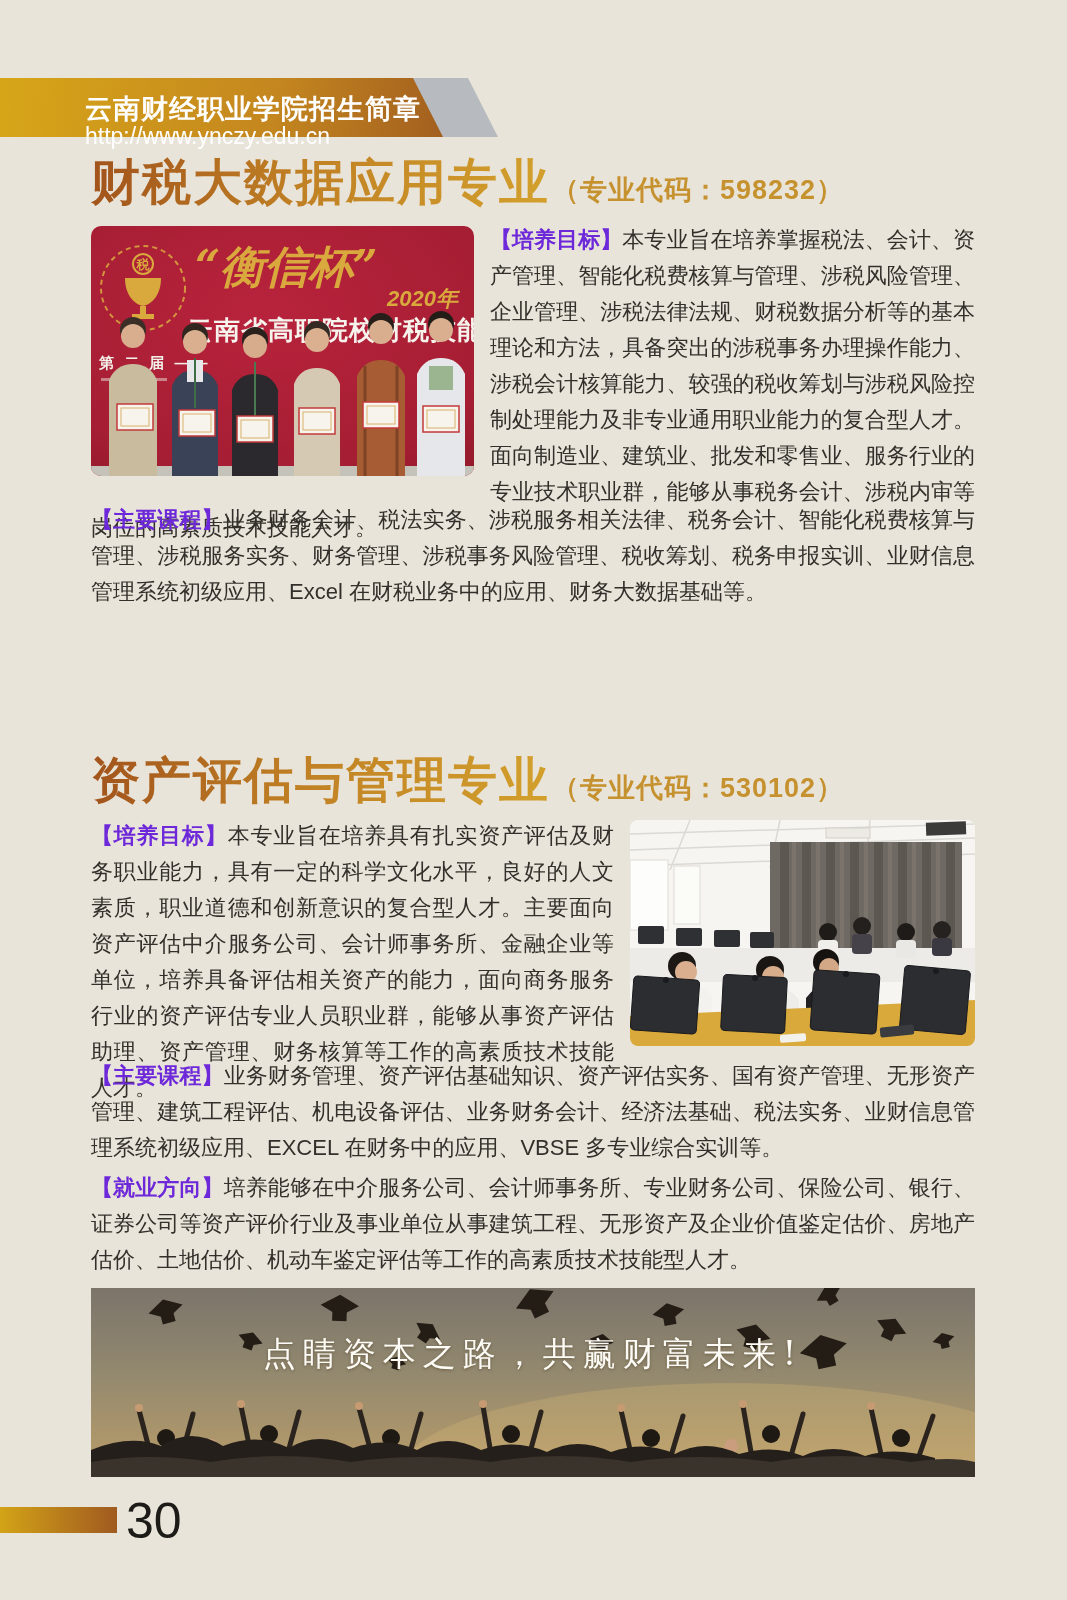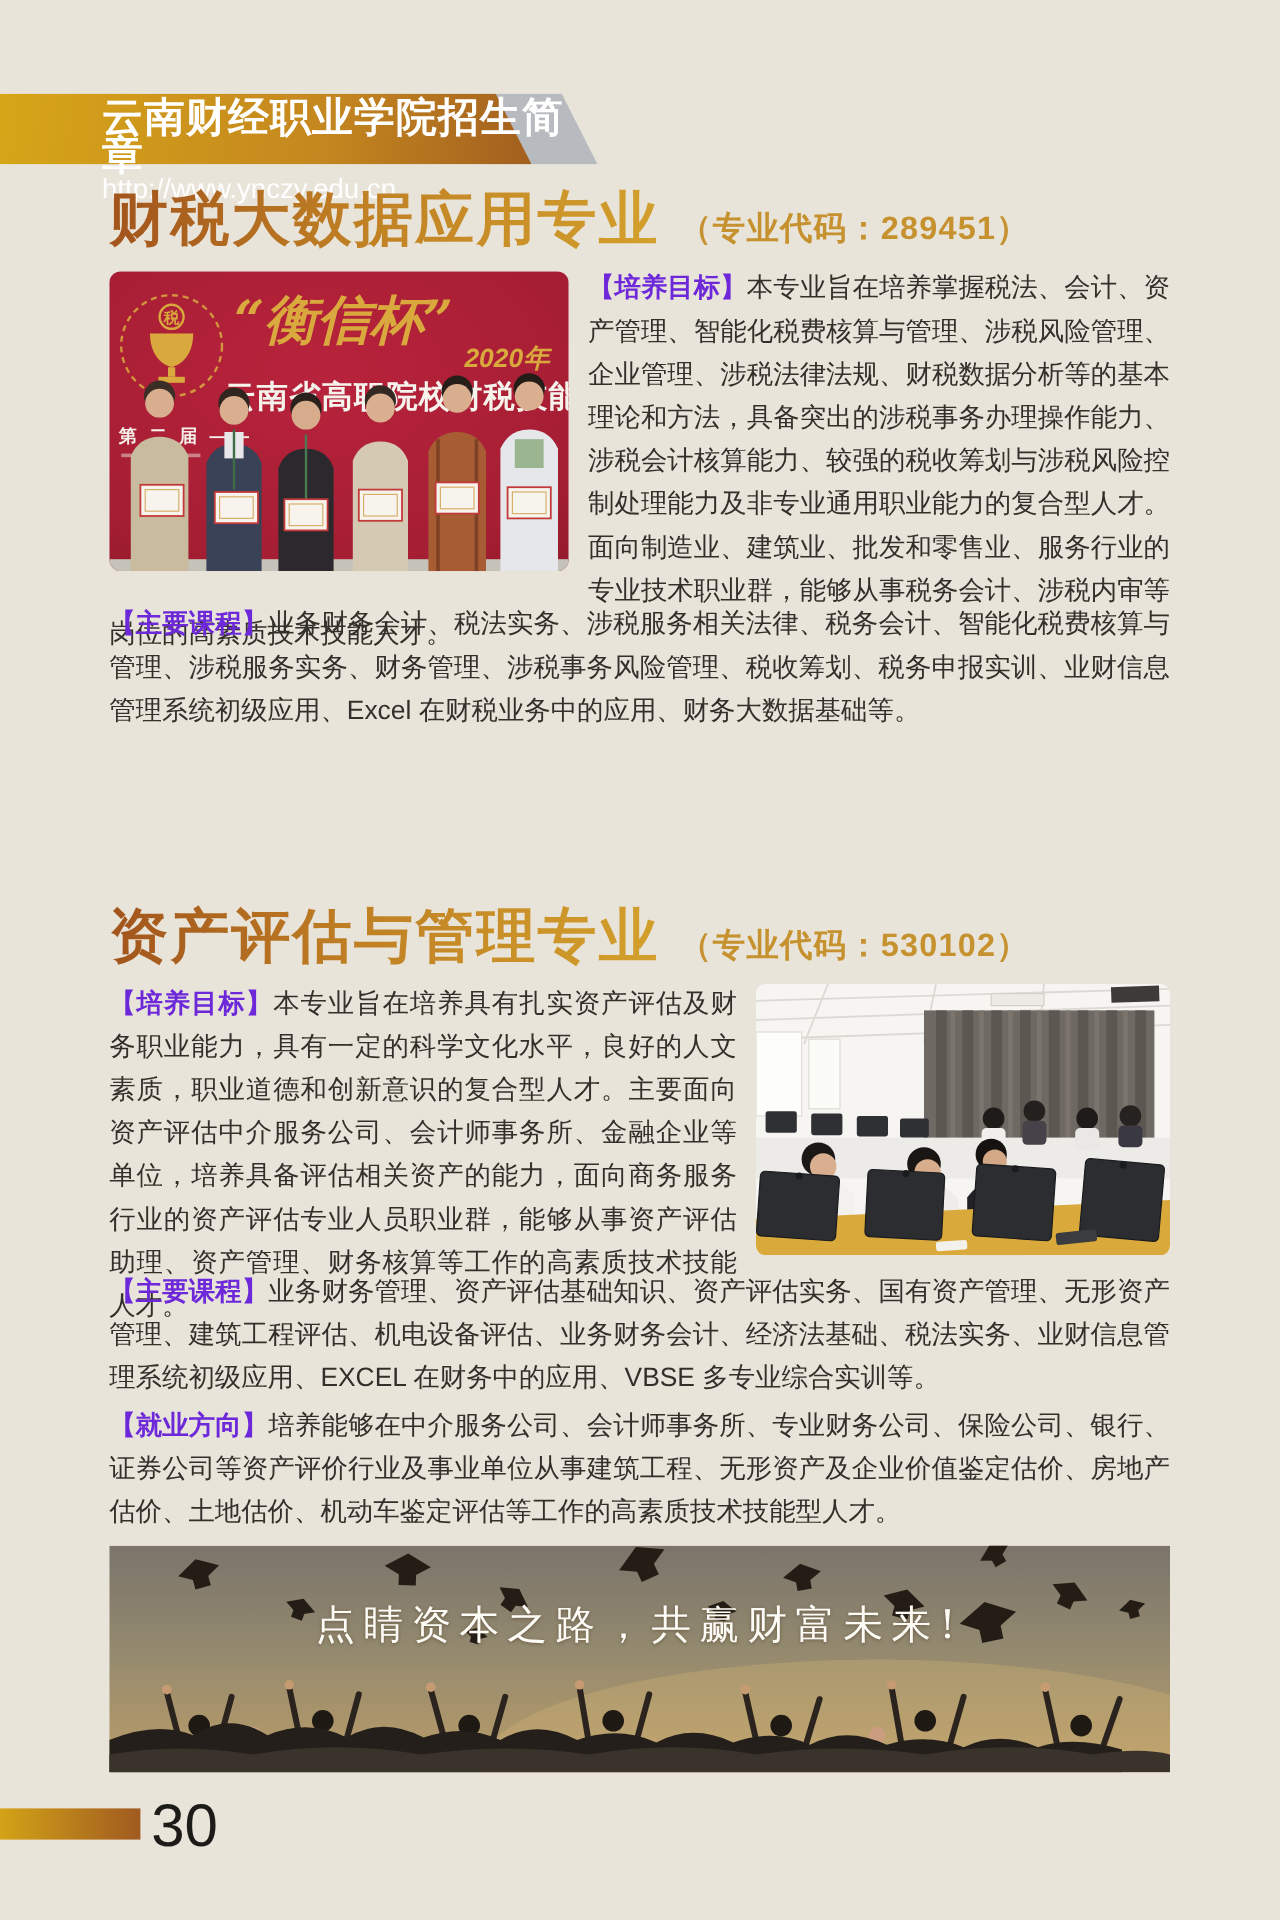--- a/index.html
+++ b/index.html
@@ -14,25 +14,25 @@
   .header-band .gray-slant {
     position:absolute; inset:0; background:#b7babe;
     clip-path:polygon(408px 0, 468px 0, 498px 100%, 438px 100%);
   }
   .header-band .gold-slant {
     position:absolute; inset:0;
     background:linear-gradient(98deg,#d7a618 0%, #c4861f 55%, #97521f 100%);
     clip-path:polygon(0 0, 413px 0, 443px 100%, 0 100%);
   }
   .header-text { position:absolute; top:4px; left:85px; color:#ffffff; }
-  .header-text .h-title { font-size:34px; font-weight:700; letter-spacing:1px; line-height:32px; }
+  .header-text .h-title { font-size:27px; font-weight:700; letter-spacing:1px; line-height:32px;margin-top:11px; }
   .header-text .h-url { font-size:23px; line-height:22px; }
 
   
-  .sec-title { position:absolute; left:91px; display:flex; align-items:baseline; gap:16px; white-space:nowrap; }
+  .sec-title { position:absolute; left:91px; display:flex; align-items:baseline; gap:2px; white-space:nowrap; }
   .sec-title .big {
     font-size:49px; font-weight:700; letter-spacing:2px;
     background:linear-gradient(92deg,#a2541c 0%, #c08024 45%, #d3a02c 100%);
     -webkit-background-clip:text; background-clip:text;
     -webkit-text-fill-color:transparent; color:#bd7c22;
   }
   .sec-title .code { font-size:27px; font-weight:700; color:#c6922f; letter-spacing:1px; }
 
   
   .para {
@@ -70,21 +70,21 @@
     <div class="gray-slant"></div>
     <div class="gold-slant"></div>
     <div class="header-text">
       <div class="h-title">云南财经职业学院招生简章</div>
       <div class="h-url">http://www.ynczy.edu.cn</div>
     </div>
   </div>
 
   <div class="sec-title" style="top:150px;">
     <span class="big">财税大数据应用专业</span>
-    <span class="code">（专业代码：289451）</span>
+    <span class="code">（专业代码：598232）</span>
   </div>
 
   <div class="para" style="top:222px;">
     <div class="photo-left">
       <svg viewBox="0 0 383 250" width="383" height="250">
         <defs>
           <radialGradient id="redbg" cx="45%" cy="35%" r="90%">
             <stop offset="0%" stop-color="#b8233c"></stop>
             <stop offset="70%" stop-color="#a51e33"></stop>
             <stop offset="100%" stop-color="#8e1829"></stop>

